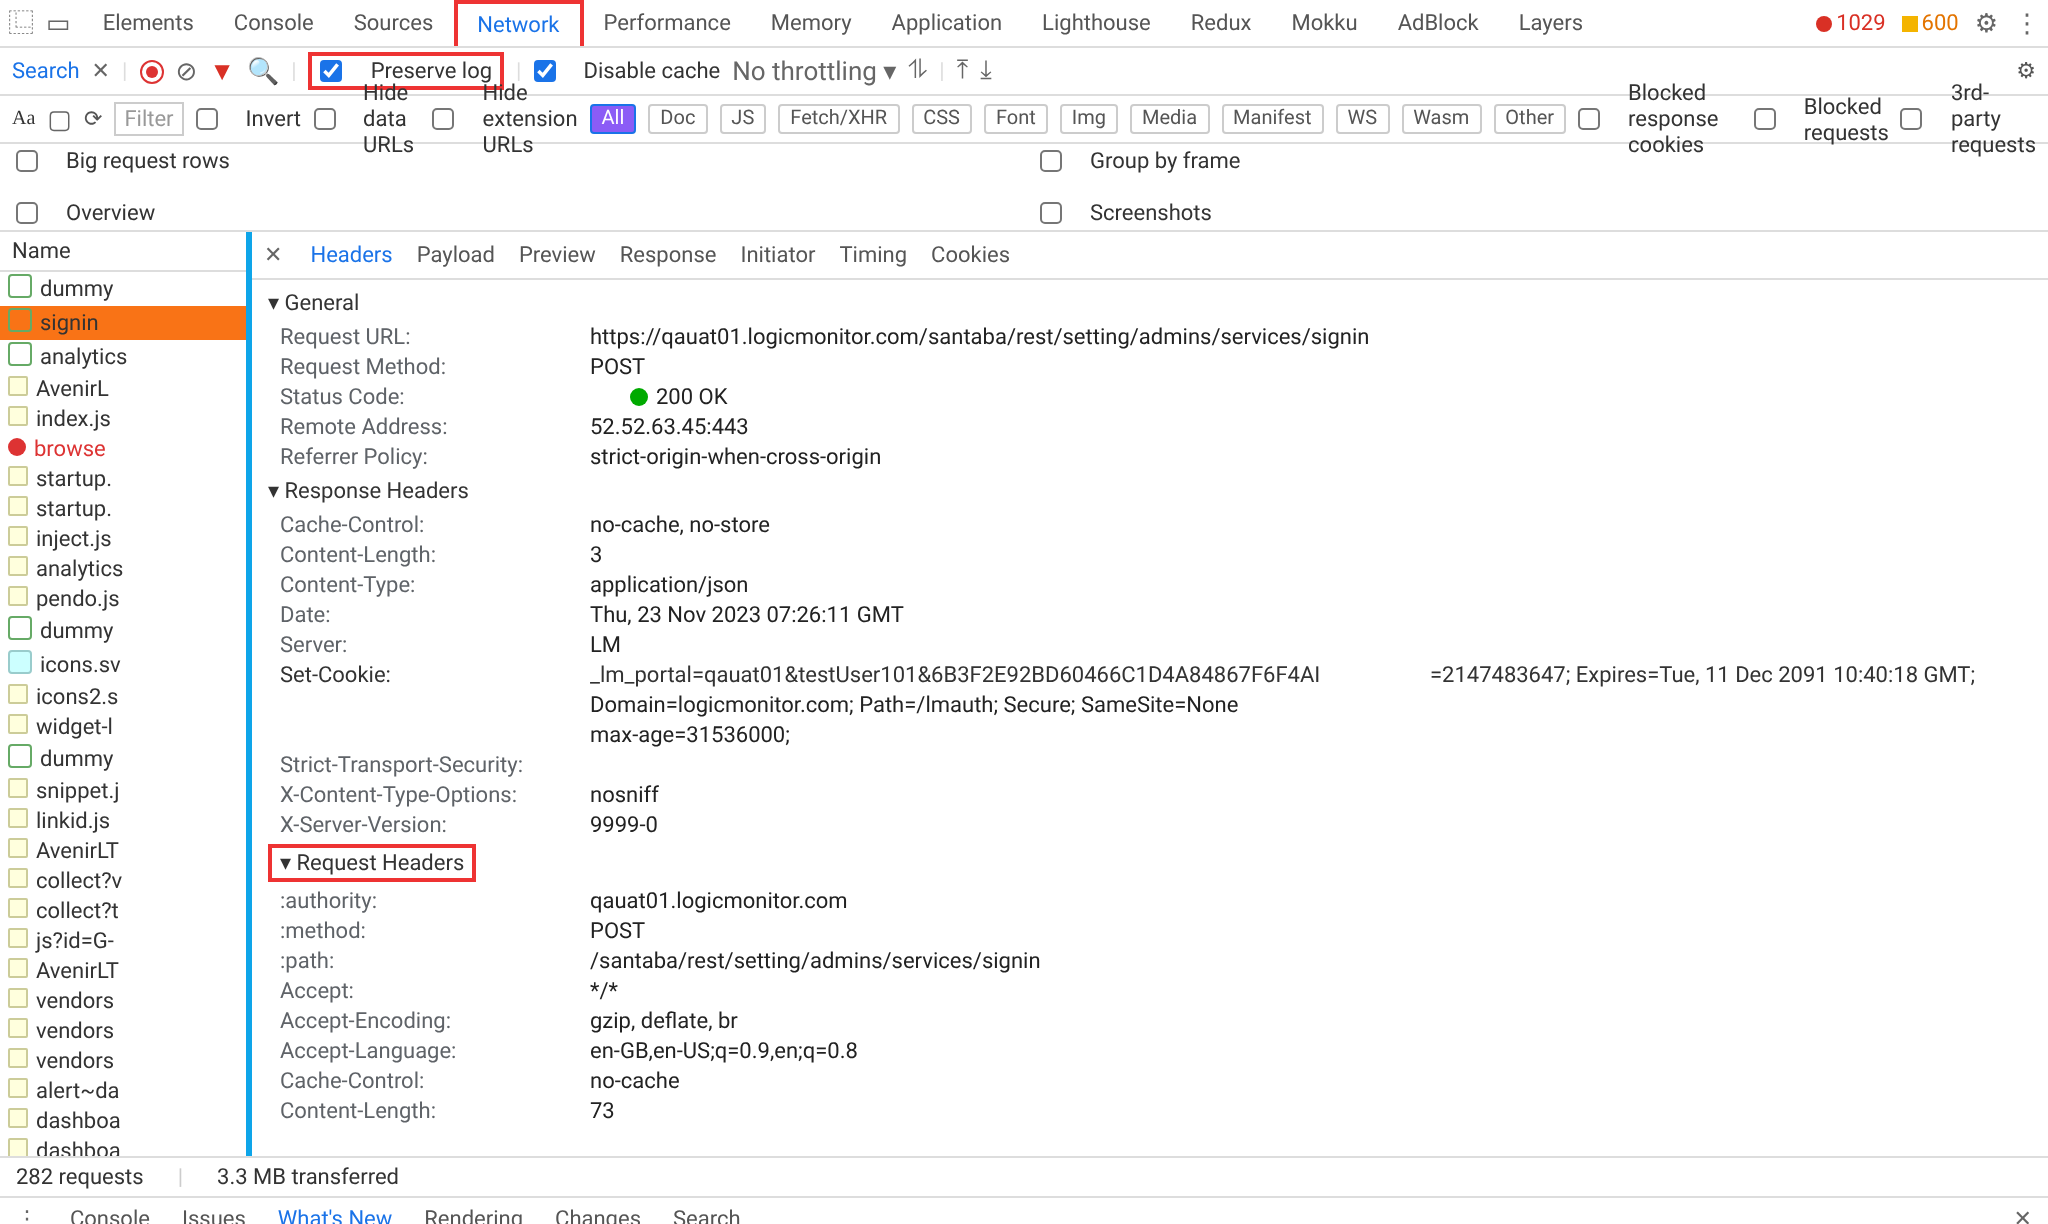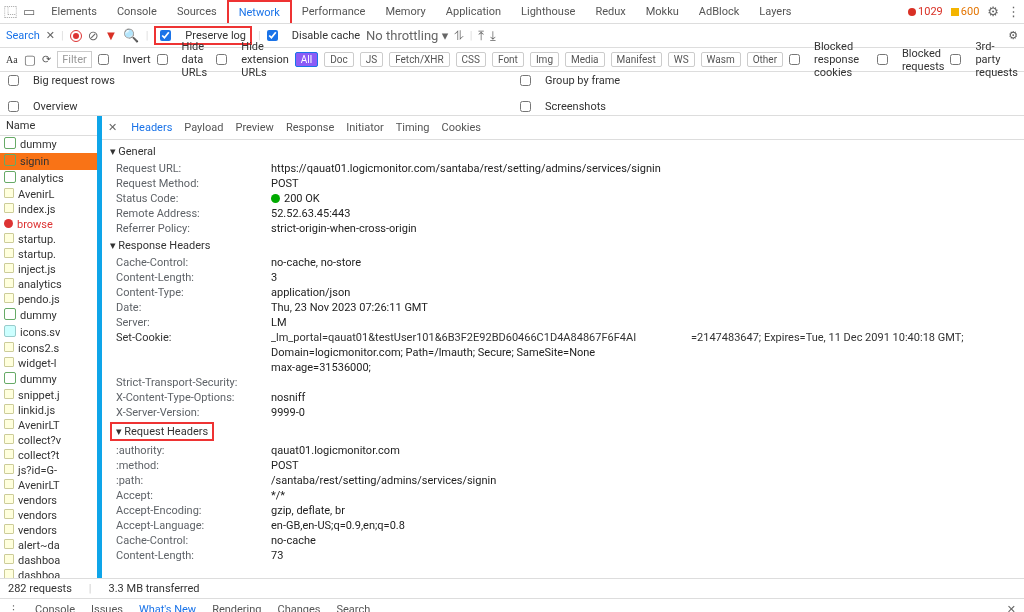--- a/index.html
+++ b/index.html
@@ -24,40 +24,40 @@
 .preserve-box { border: 2px solid #e33; padding: 1px 4px; }
 .toolbar3 { display: flex; align-items: center; height: 24px; border-bottom: 1px solid #ddd; padding: 0 6px; gap: 6px; }
 .aa { font-family: serif; font-size: 10px; color:#333; cursor:pointer;}
 .refresh { cursor:pointer; color:#555;}
 .filterbox { flex: 1; border: 1px solid #ccc; padding: 1px 4px; font-size:11px; color:#999; display:flex; align-items:center; }
 .pill { border:1px solid #ccc; border-radius:2px; padding:1px 5px; font-size:10px; color:#555; cursor:pointer;}
 .pill.all { background:#8b5cf6; color:#fff; border-color:#1a73e8;}
 .toolbar4 { display: grid; grid-template-columns: 1fr 1fr; border-bottom: 1px solid #ddd; }
 .toolbar4 .col { padding: 2px 8px; }
 .content { display: flex; height: calc(612px - 24px - 24px - 24px - 36px - 20px - 22px); }
-.reqlist { width: 102px; border-right: 5px solid #0ea5e9; overflow: hidden; }
+.reqlist { width: 126px; border-right: 3px solid #0ea5e9; overflow: hidden; }
 .reqlist .hdr { padding: 3px 6px; border-bottom: 1px solid #ddd; font-size:11px; color:#333;}
 .reqlist .row { display:flex; align-items:center; gap:4px; padding: 1px 4px; font-size:11px; color:#333; white-space:nowrap; overflow:hidden; cursor:pointer;}
 .reqlist .row.selected { background: #f97316; }
 .ico-doc::before{content:"";display:inline-block;width:10px;height:10px;border:1px solid #6a6;border-radius:2px;}
 .ico-js::before{content:"";display:inline-block;width:8px;height:8px;border:1px solid #cc9;border-radius:1px;background:#ffd;}
 .ico-err::before{content:"";display:inline-block;width:9px;height:9px;background:#d33;border-radius:50%;}
 .ico-img::before{content:"";display:inline-block;width:10px;height:10px;border:1px solid #9cc;border-radius:2px;background:#cff;}
 .detail { flex:1; overflow:hidden; font-size:11px;}
 .detail-tabs { display:flex; align-items:center; border-bottom:1px solid #ddd; padding:0 6px; gap:12px; height:24px;}
 .detail-tabs .dt { color:#555; cursor:pointer; font-size:11px;}
 .detail-tabs .dt.active { color:#1a73e8; }
 .detail-tabs .xclose { color:#666; cursor:pointer; margin-right:2px;}
 .detail-body { padding: 2px 0; overflow:hidden;}
 .section-hdr { padding: 3px 8px; color:#333; cursor:pointer; }
 .section-hdr.boxed { border: 2px solid #e33; display:inline-block; margin: 2px 8px; padding: 1px 4px;}
 .kv { display:grid; grid-template-columns: 155px 1fr; padding: 1px 8px 1px 14px; font-size:11px;}
 .kv .k { color:#5f6368; }
 .kv .v { color:#222; word-break: break-all; }
-.status200 { display:flex; align-items:center; gap:4px;}
+.status200 { display:flex; align-items:center; gap:4px;margin-left:20px;}
 .status200::before{content:"";width:9px;height:9px;background:#0a0;border-radius:50%;display:inline-block;}
 .statusbar { height:20px; border-top:1px solid #ddd; display:flex; align-items:center; padding:0 8px; font-size:11px; gap:15px;}
 .statusbar .divider { color:#ccc; margin:0 2px;}
 .drawerbar { height:22px; border-top:1px solid #ddd; display:flex; align-items:center; padding:0 8px; font-size:11px; gap:16px;}
 .drawerbar .t { cursor:pointer; color:#555;}
 .drawerbar .t.active { color:#1a73e8; }
 .drawerbar .menuicon { color:#666; cursor:pointer;}
 .drawerbar .xclose { margin-left:auto; cursor:pointer; color:#666;}
 .gear { margin-left:auto; color:#555; cursor:pointer;}
 </style>

